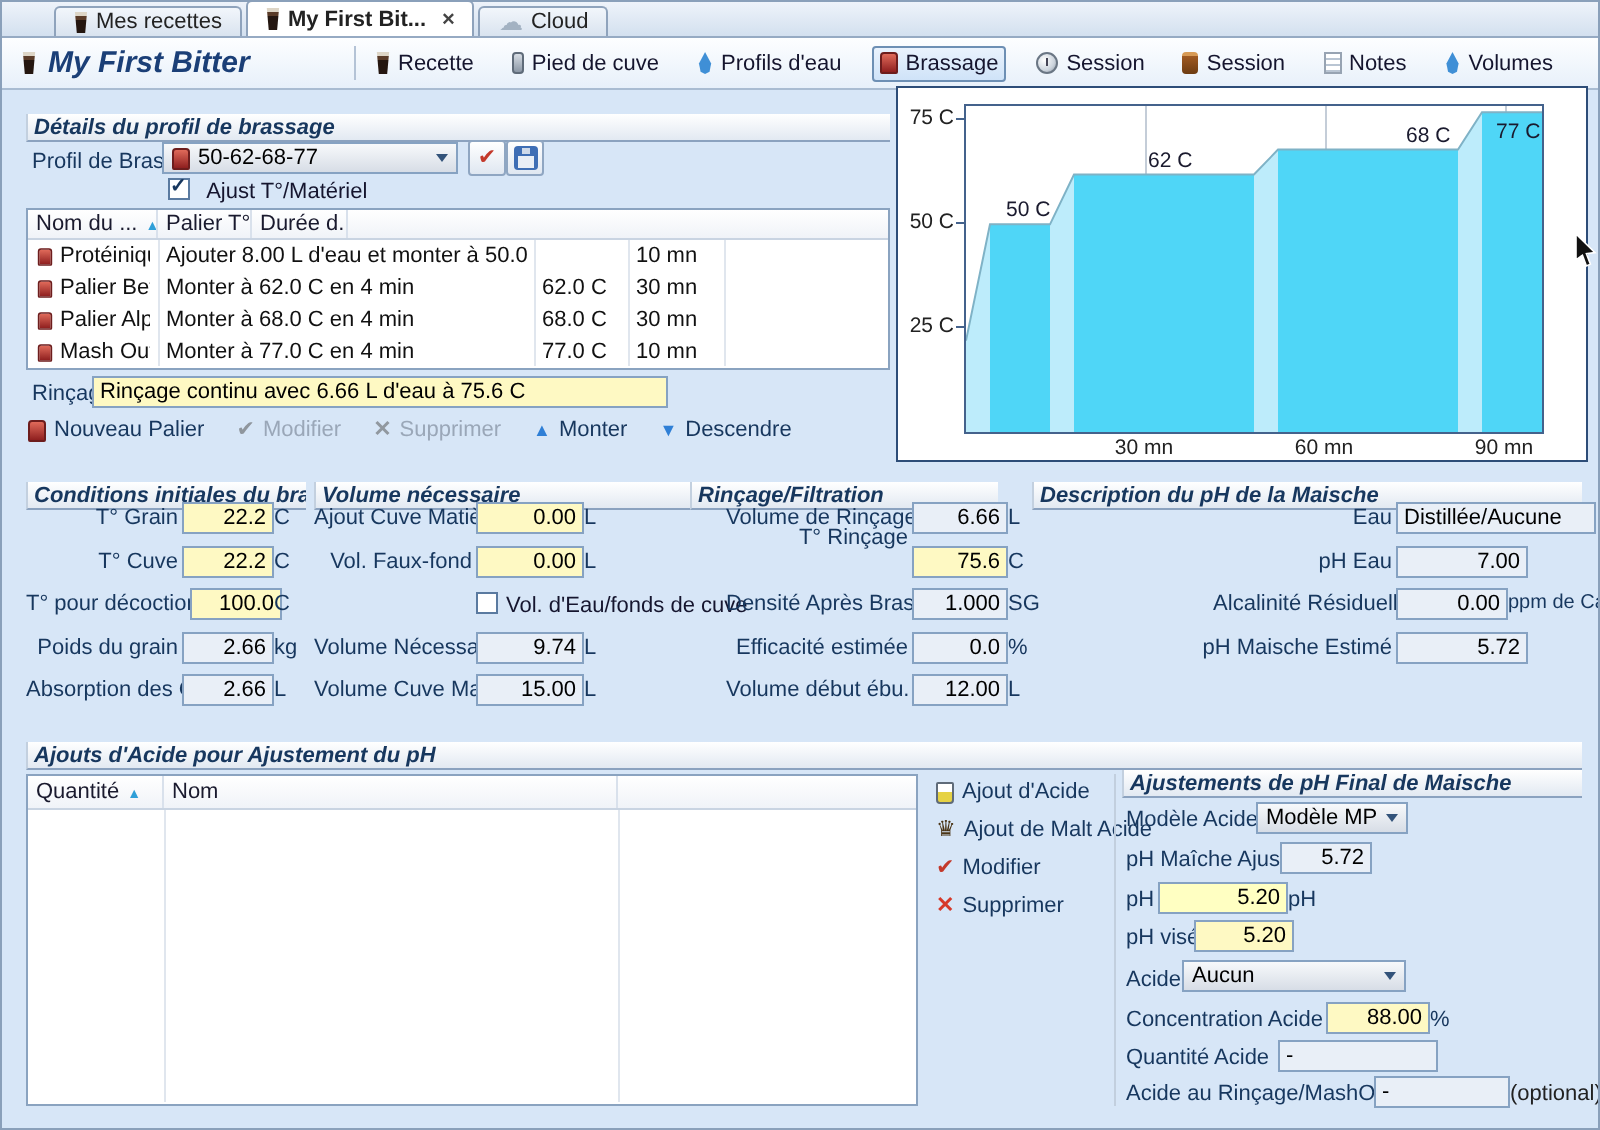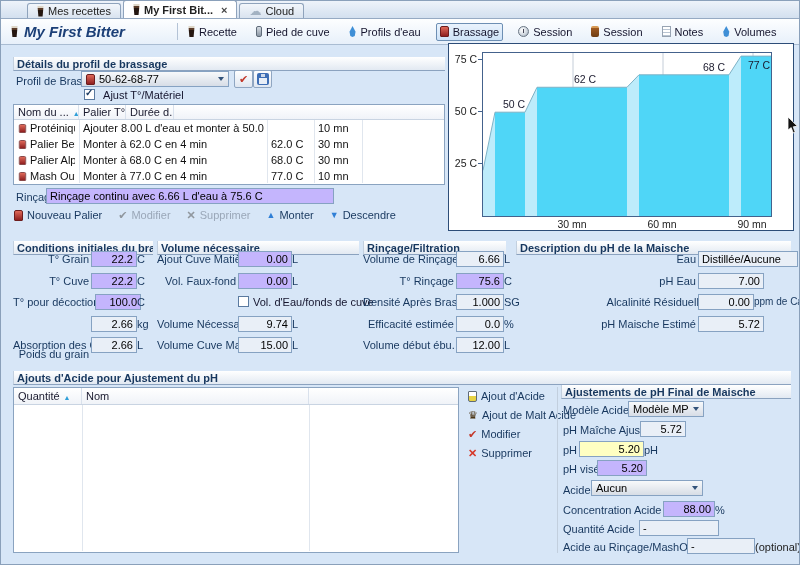--- a/index.html
+++ b/index.html
@@ -18,24 +18,24 @@
     border-bottom:1px solid #a9bcd2;display:flex;align-items:center;}
   .apptitle{display:flex;align-items:center;gap:6px;padding-left:10px;width:160px;flex:0 0 auto;}
   .apptitle .t{font-size:15px;font-weight:bold;font-style:italic;color:#1b3f77;white-space:nowrap;}
   .vsep{width:1px;height:17px;background:#b4c3d6;margin:0 6px;flex:0 0 auto;}
   .toolbar{display:flex;align-items:center;gap:11px;flex:1 1 auto;min-width:0;}
   .tbtn{display:flex;align-items:center;gap:4px;color:#15152e;white-space:nowrap;padding:2px 3px;border:1px solid transparent;}
   .tbtn.sel{border:1px solid #6d8fb4;background:linear-gradient(#eaf3fd,#cfe3f8);border-radius:2px;}
   
   .ghdr{position:absolute;height:14px;line-height:14px;padding-left:3px;box-sizing:border-box;
     background:linear-gradient(#ffffff,#e2e9f2);border-bottom:1px solid #8ba2bf;border-left:1px solid #c3d0df;
-    color:#17375e;font-weight:bold;white-space:nowrap;overflow:hidden;}
+    color:#17375e;font-weight:bold;white-space:nowrap;overflow:hidden;font-style:italic;}
   .lbl{position:absolute;color:#17375e;white-space:nowrap;}
   .lbl.r{text-align:right;}
-  .box{position:absolute;height:14px;line-height:14px;border:1px solid #86a2c2;background:#c4b5fd;
+  .box{position:absolute;height:14px;line-height:14px;border:1px solid #86a2c2;background:#fef9c3;
     font-family:"Liberation Sans",sans-serif;font-size:11px;text-align:right;padding:0 3px;box-sizing:content-box;color:#000;}
   input.box{height:14px;}
   .box.ro{background:#e9eff7;}
   .box.yellow{background:#ffffc2;}
   .box.left{text-align:left;}
   .unit{position:absolute;color:#17375e;white-space:nowrap;}
   .combo{position:absolute;display:flex;align-items:center;gap:4px;height:16px;padding:0 4px;box-sizing:border-box;
     background:linear-gradient(#f7f9fb,#d7dde6);border:1px solid #86a2c2;white-space:nowrap;color:#000;}
   .combo .flex{flex:1 1 auto;overflow:hidden;}
   .caret{width:0;height:0;border-left:3.5px solid transparent;border-right:3.5px solid transparent;border-top:4px solid #33537a;flex:0 0 auto;}
@@ -272,45 +272,45 @@
       <div class="ghdr" style="left: 12px; top: 240px; width: 140px;">Conditions initiales du brassage</div>
       <span class="lbl r" style="left: 12px; top: 252px; width: 76px;">T° Grain</span>
       <input class="box" value="22.2" style="left: 90px; top: 250px; width: 38px;">
       <span class="unit" style="left: 136px; top: 252px;">C</span>
       <span class="lbl r" style="left: 12px; top: 274px; width: 76px;">T° Cuve</span>
       <input class="box" value="22.2" style="left: 90px; top: 272px; width: 38px;">
       <span class="unit" style="left: 136px; top: 274px;">C</span>
       <span class="lbl r" style="left: 12px; top: 295px; width: 76px;">T° pour décoction</span>
       <input class="box" value="100.0" style="left: 94px; top: 293px; width: 38px;">
       <span class="unit" style="left: 136px; top: 295px;">C</span>
-      <span class="lbl r" style="left: 12px; top: 317px; width: 76px; margin-top: 30px;">Poids du grain</span>
+      <span class="lbl r" style="left: 12px; top: 317px; width: 76px;">Poids du grain</span>
       <input class="box ro" readonly="" value="2.66" style="left: 90px; top: 315px; width: 38px;">
       <span class="unit" style="left: 136px; top: 317px;">kg</span>
       <span class="lbl r" style="left: 12px; top: 338px; width: 76px;">Absorption des Grains</span>
       <input class="box ro" readonly="" value="2.66" style="left: 90px; top: 336px; width: 38px;">
       <span class="unit" style="left: 136px; top: 338px;">L</span>
       <div class="ghdr" style="left: 156px; top: 240px; width: 202px;">Volume nécessaire</div>
       <span class="lbl r" style="left: 156px; top: 252px; width: 79px;">Ajout Cuve Matière</span>
       <input class="box" value="0.00" style="left: 237px; top: 250px; width: 46px;">
       <span class="unit" style="left: 291px; top: 252px;">L</span>
       <span class="lbl r" style="left: 156px; top: 274px; width: 79px;">Vol. Faux-fond</span>
       <input class="box" value="0.00" style="left: 237px; top: 272px; width: 46px;">
       <span class="unit" style="left: 291px; top: 274px;">L</span>
       <span style="position: absolute; left: 237px; top: 295px; white-space: nowrap;"><span class="cb"></span><span style="color: rgb(21, 21, 46); margin-left: 4px;">Vol. d'Eau/fonds de cuve</span></span>
       <span class="lbl r" style="left: 156px; top: 317px; width: 79px;">Volume Nécessaire</span>
       <input class="box ro" readonly="" value="9.74" style="left: 237px; top: 315px; width: 46px;">
       <span class="unit" style="left: 291px; top: 317px;">L</span>
       <span class="lbl r" style="left: 156px; top: 338px; width: 79px;">Volume Cuve Matière</span>
       <input class="box ro" readonly="" value="15.00" style="left: 237px; top: 336px; width: 46px;">
       <span class="unit" style="left: 291px; top: 338px;">L</span>
-      <div class="ghdr" style="left: 362px; top: 240px; width: 143px;">Rinçage/Filtration</div>
+      <div class="ghdr" style="left: 344px; top: 240px; width: 154px;">Rinçage/Filtration</div>
       <span class="lbl r" style="left: 362px; top: 252px; width: 91px;">Volume de Rinçage</span>
       <input class="box ro" readonly="" value="6.66" style="left: 455px; top: 250px; width: 40px;">
       <span class="unit" style="left: 503px; top: 252px;">L</span>
-      <span class="lbl r" style="left: 362px; top: 274px; width: 91px;">T° Rinçage</span>
+      <span class="lbl r" style="left: 362px; top: 262px; width: 91px;">T° Rinçage</span>
       <input class="box" value="75.6" style="left: 455px; top: 272px; width: 40px;">
       <span class="unit" style="left: 503px; top: 274px;">C</span>
       <span class="lbl r" style="left: 362px; top: 295px; width: 91px;">Densité Après Brassage</span>
       <input class="box ro" readonly="" value="1.000" style="left: 455px; top: 293px; width: 40px;">
       <span class="unit" style="left: 503px; top: 295px;">SG</span>
       <span class="lbl r" style="left: 362px; top: 317px; width: 91px;">Efficacité estimée</span>
       <input class="box ro" readonly="" value="0.0" style="left: 455px; top: 315px; width: 40px;">
       <span class="unit" style="left: 503px; top: 317px;">%</span>
       <span class="lbl r" style="left: 362px; top: 338px; width: 91px;">Volume début ébu.</span>
       <input class="box ro" readonly="" value="12.00" style="left: 455px; top: 336px; width: 40px;">

